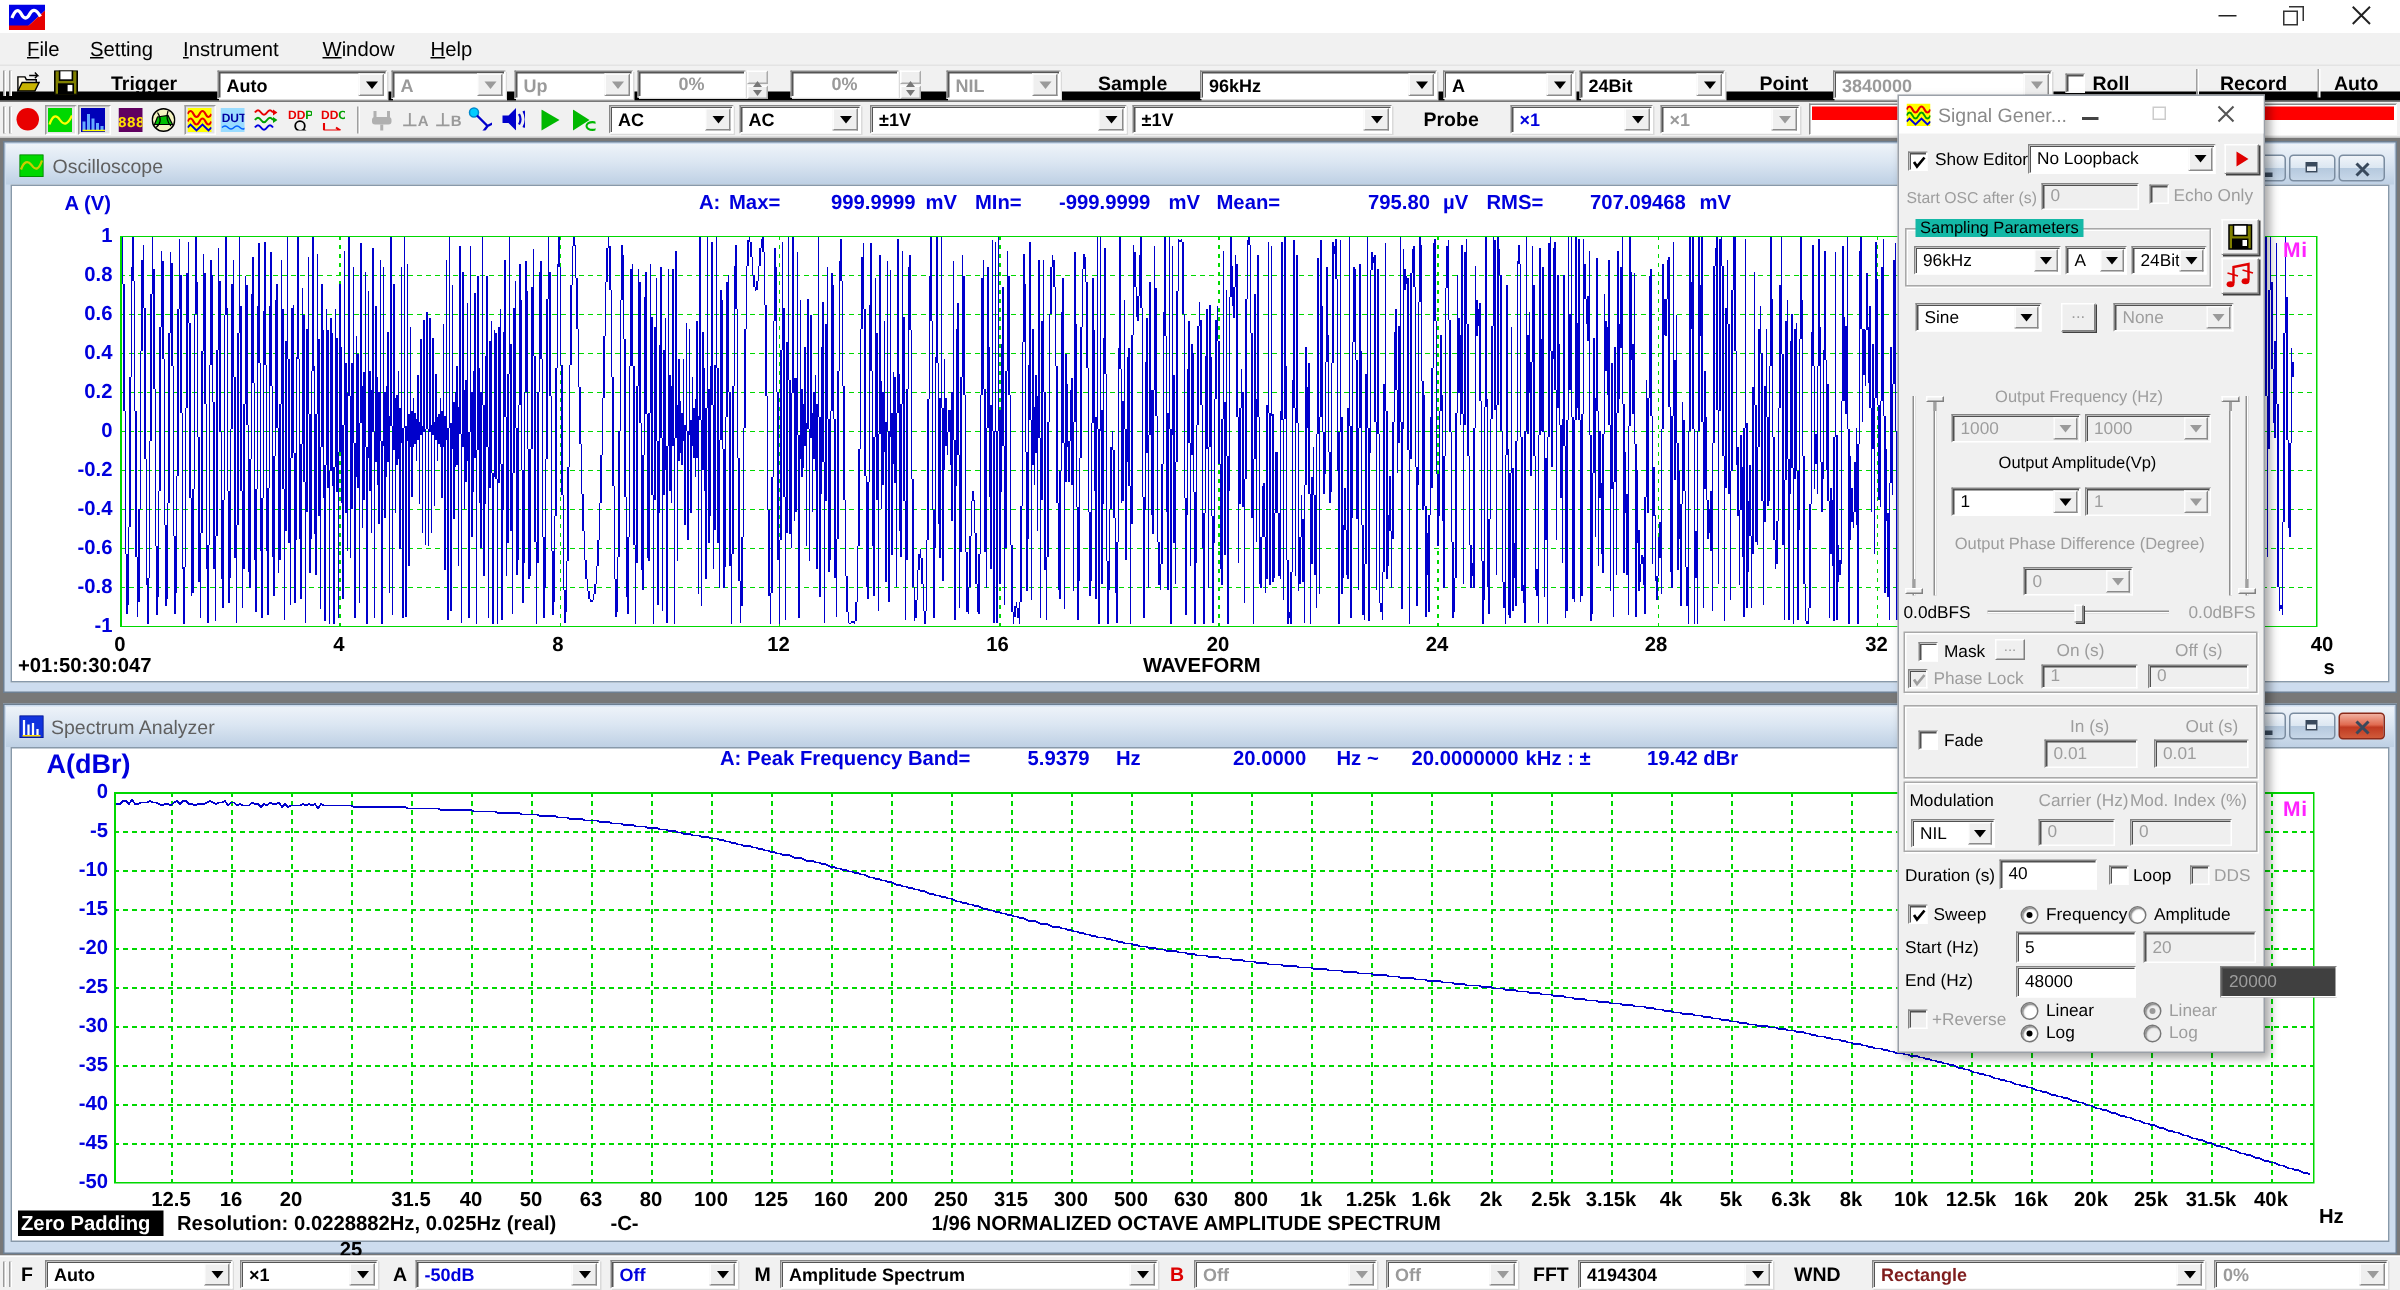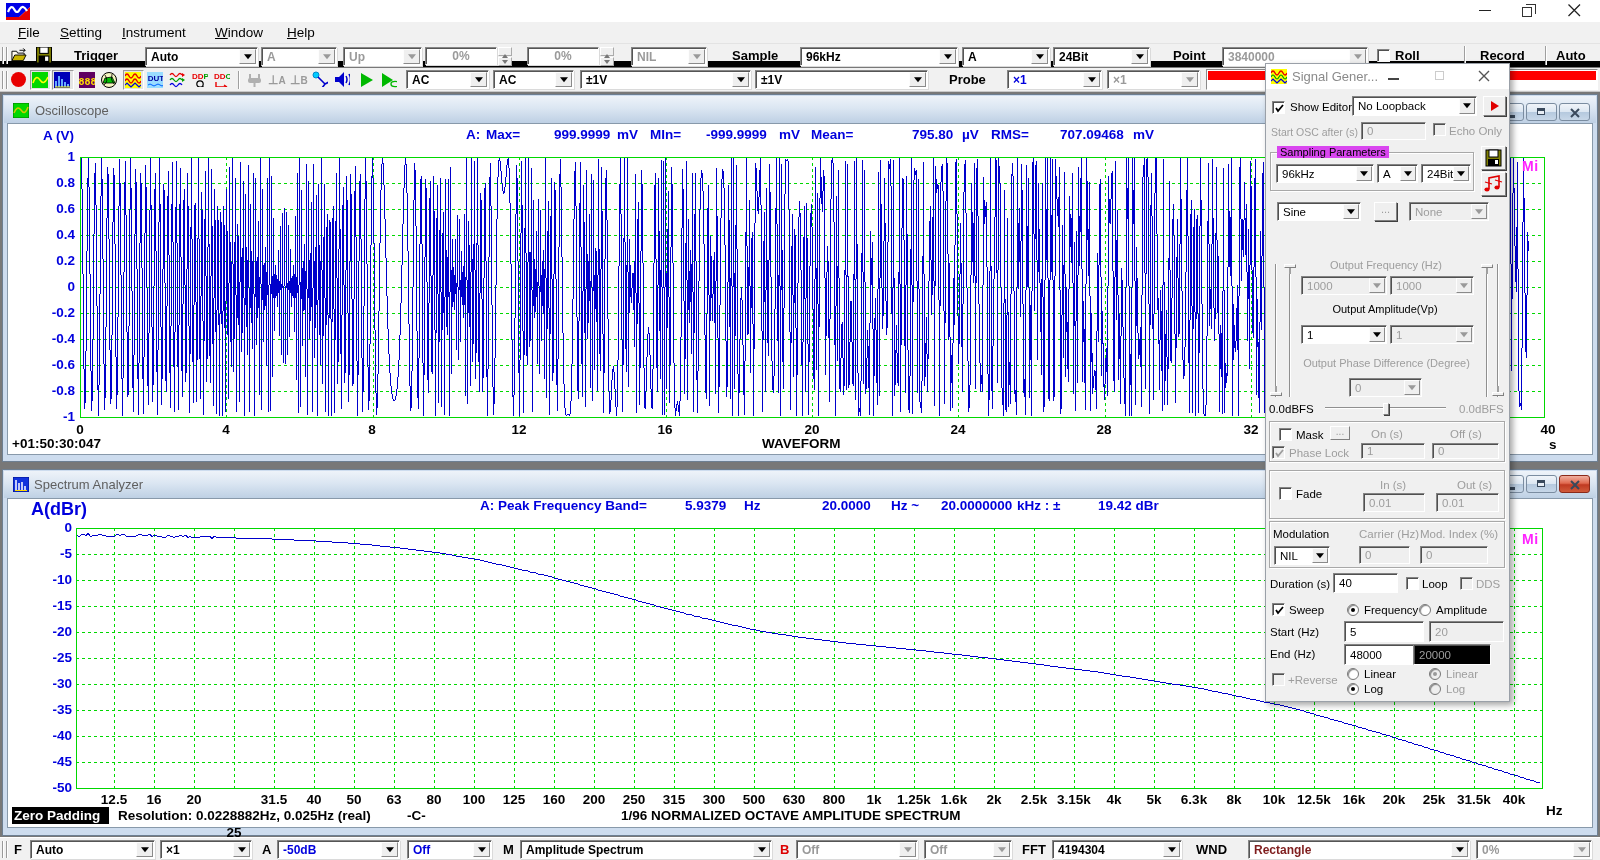--- a/index.html
+++ b/index.html
@@ -523,21 +523,21 @@
 <div class="abs" style="left:1483px;top:96px;width:23px;height:20px;background:#efefef;border:1px solid #fff;border-bottom-color:#808080;border-right-color:#808080;box-shadow:1px 1px 0 #404040"><svg width="21" height="18">
         <polygon points="7,4 15,9 7,14" fill="#e00000"></polygon>
       </svg></div>
 <div class="sg-lbl sg-dis" style="left:1271px;top:126px;font-size:10.5px">Start OSC after (s)</div>
 <div class="sgsunk" style="left:1361px;top:122px;width:65px;height:18px;background:#efefef">
       <div class="txt" style="color:#9d9d9d">0</div>
     </div>
 <div class="cb dis" style="left:1433px;top:123px"></div>
 <div class="sg-lbl sg-dis" style="left:1449px;top:125px;font-size:11.5px">Echo Only</div>
 <div class="grp" style="left:1270px;top:152px;width:204px;height:39px"></div>
-<div class="sg-lbl" style="left:1277px;top:146px;background:#d946ef;padding:0 3px">Sampling Parameters</div>
+<div class="sg-lbl" style="left:1277px;top:146px;background:#14b8a6;padding:0 3px">Sampling Parameters</div>
 <div class="sgsunk" style="left:1276px;top:164px;width:98px;height:19px;background:#fff">
       <div class="txt" style="color:#000">96kHz</div>
       <div class="arrow" style="width:16px"></div>
     </div>
 <div class="sgsunk" style="left:1377px;top:164px;width:41px;height:19px;background:#fff">
       <div class="txt" style="color:#000">A</div>
       <div class="arrow" style="width:16px"></div>
     </div>
 <div class="sgsunk" style="left:1421px;top:164px;width:50px;height:19px;background:#fff">
       <div class="txt" style="color:#000">24Bit</div>
@@ -670,21 +670,21 @@
 <div class="sgsunk" style="left:1344px;top:621px;width:80px;height:21px;background:#fff">
       <div class="txt" style="color:#000">5</div>
     </div>
 <div class="sgsunk" style="left:1429px;top:621px;width:75px;height:21px;background:#efefef">
       <div class="txt" style="color:#9d9d9d">20</div>
     </div>
 <div class="sg-lbl" style="left:1270px;top:648px;font-size:11.5px">End (Hz)</div>
 <div class="sgsunk" style="left:1344px;top:644px;width:80px;height:21px;background:#fff">
       <div class="txt" style="color:#000">48000</div>
     </div>
-<div class="sgsunk" style="left:1413px;top:644px;width:78px;height:21px;background:#000000">
+<div class="sgsunk" style="left:1480px;top:644px;width:78px;height:21px;background:#404040">
       <div class="txt" style="color:#9d9d9d">20000</div>
     </div>
 <div class="cb dis" style="left:1272px;top:673px"></div>
 <div class="sg-lbl sg-dis" style="left:1288px;top:674px;font-size:11.5px">+Reverse</div>
 <div class="rad" style="left:1347px;top:668px"></div>
 <div class="sg-lbl" style="left:1364px;top:668px;font-size:11.5px">Linear</div>
 <div class="rad on" style="left:1347px;top:683px"></div>
 <div class="sg-lbl" style="left:1364px;top:683px;font-size:11.5px">Log</div>
 <div class="rad on dis" style="left:1429px;top:668px"></div>
 <div class="sg-lbl sg-dis" style="left:1446px;top:668px;font-size:11.5px">Linear</div>

